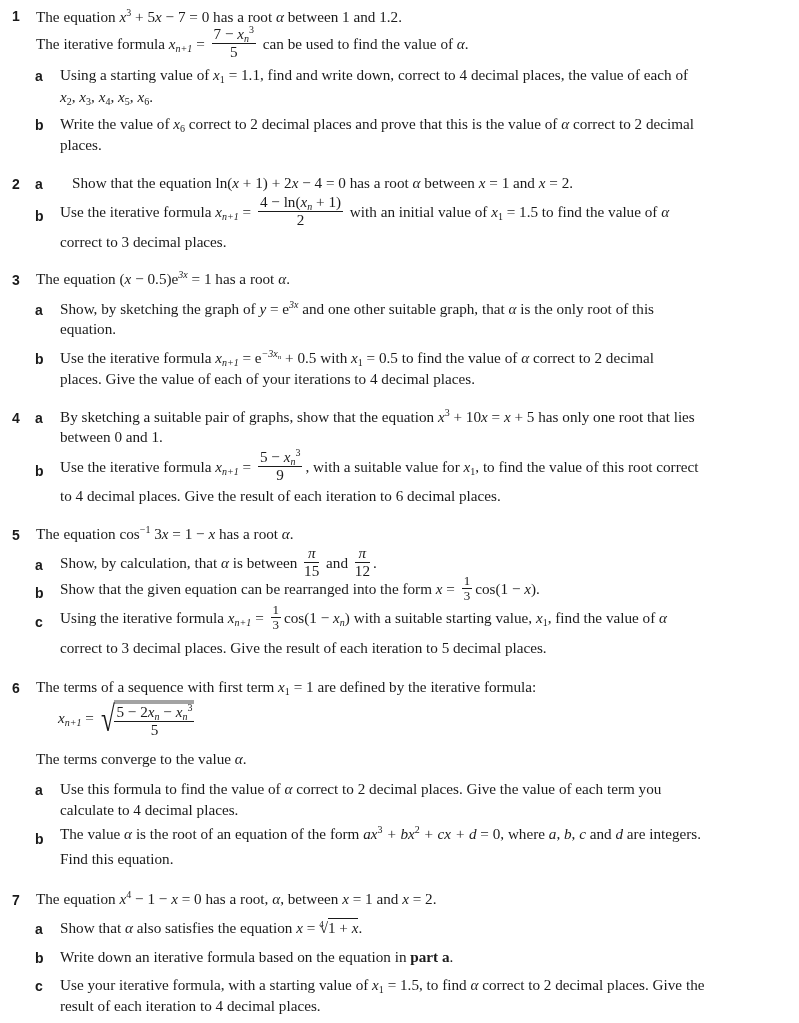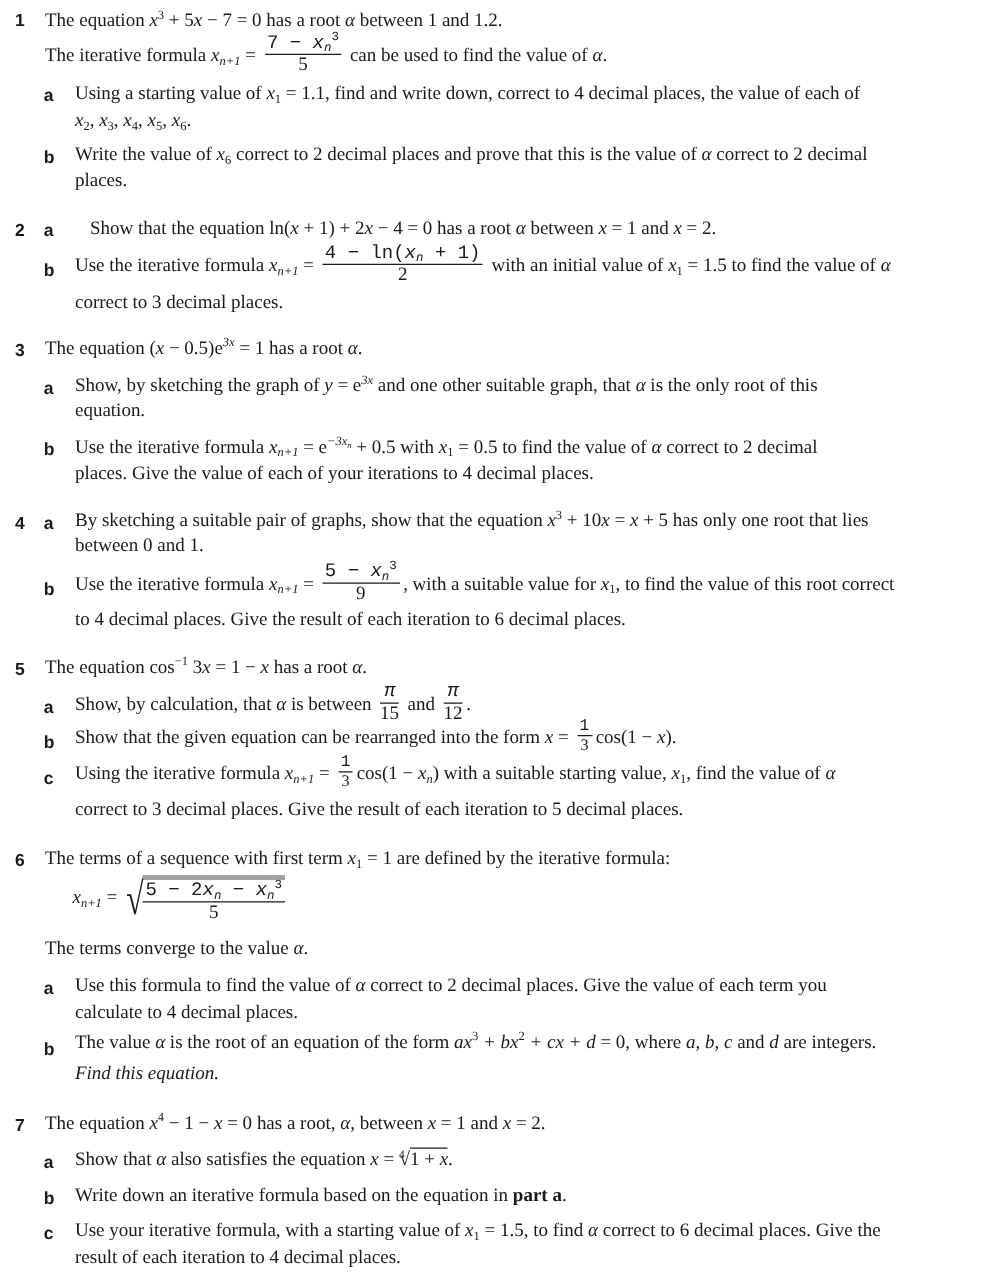--- a/index.html
+++ b/index.html
@@ -21,21 +21,21 @@
   }
   .line { position:absolute; white-space:nowrap; }
   .m { font-style:italic; }
   sup, sub { font-size:10px; line-height:0; }
   sup { vertical-align:6px; }
   sub { vertical-align:-3px; }
   .frac {
     display:inline-block; vertical-align:middle; text-align:center;
     margin:0 3px; position:relative; top:-2px;
   }
-  .frac .num { display:block; border-bottom:1px solid #1a1a1a; padding:0 2px; line-height:1.1;font-family:Liberation Mono, monospace; }
+  .frac .num { display:block; border-bottom:1px solid #1a1a1a; padding:0 2px; line-height:1.1; }
   .frac .den { display:block; line-height:1.1; }
   .sqrt { display:inline-block; vertical-align:middle; }
   .sqrt .rad { font-size:36px; font-weight:100; vertical-align:middle; line-height:1; transform:scaleX(0.7); display:inline-block; margin-right:-3px; }
   .sqrt .inner { display:inline-block; vertical-align:middle; border-top:4px solid #a3a3a3; }
   .root4 { position:relative; }
   .root4 .idx { font-size:9px; position:relative; top:-6px; margin-right:-4px; }
   .root4 .body { border-top:1px solid #1a1a1a; }
   .bold { font-weight:bold; }
 </style>
 </head>
@@ -156,38 +156,38 @@
   <div class="line" style="left:60px;top:102px;">
     <span>Use this formula to find the value of </span><span class="m">α</span><span> correct to 2 decimal places. Give the value of each term you</span>
   </div>
   <div class="line" style="left:60px;top:123px;">
     <span>calculate to 4 decimal places.</span>
   </div>
   <span class="plabel" style="top:153px;">b</span>
   <div class="line" style="left:60px;top:147px;">
     <span>The value </span><span class="m">α</span><span> is the root of an equation of the form </span><span class="m"><span>ax</span></span><sup>3</sup><span class="m"> + bx</span><sup>2</sup><span class="m"> + cx + d</span><span> = 0, where </span><span class="m">a</span><span>, </span><span class="m">b</span><span>, </span><span class="m">c</span><span> and </span><span class="m">d</span><span> are integers.</span>
   </div>
-  <div class="line" style="left:60px;top:172px;font-style:italic;">
+  <div class="line" style="left:60px;top:172px;">
     <span>Find this equation.</span>
   </div>
 </div>
 
 <div class="q" style="top:890px;">
   <span class="qnum" style="top:2px;">7</span>
   <div class="line" style="left:36px;top:0;">
     <span>The equation </span><span class="m">x</span><sup>4</sup><span> − 1 − </span><span class="m">x</span><span> = 0</span><span> has a root, </span><span class="m">α</span><span>, between </span><span class="m">x</span><span> = 1 and </span><span class="m">x</span><span> = 2.</span>
   </div>
   <span class="plabel" style="top:31px;">a</span>
   <div class="line" style="left:60px;top:29px;">
     <span>Show that </span><span class="m">α</span><span> also satisfies the equation </span><span class="m">x</span><span> = </span><span class="root4"><span class="idx">4</span>√<span class="body"><span>1 + </span><span class="m">x</span></span></span><span>.</span>
   </div>
   <span class="plabel" style="top:60px;">b</span>
   <div class="line" style="left:60px;top:58px;">
     <span>Write down an iterative formula based on the equation in </span><span class="bold">part a</span><span>.</span>
   </div>
   <span class="plabel" style="top:88px;">c</span>
   <div class="line" style="left:60px;top:86px;">
-    <span>Use your iterative formula, with a starting value of </span><span class="m">x</span><sub>1</sub><span> = 1.5, to find </span><span class="m">α</span><span> correct to 6 decimal places. Give the</span>
+    <span>Use your iterative formula, with a starting value of </span><span class="m">x</span><sub>1</sub><span> = 1.5, to find </span><span class="m">α</span><span> correct to 2 decimal places. Give the</span>
   </div>
   <div class="line" style="left:60px;top:107px;">
     <span>result of each iteration to 4 decimal places.</span>
   </div>
 </div>
 
 </body></html>

